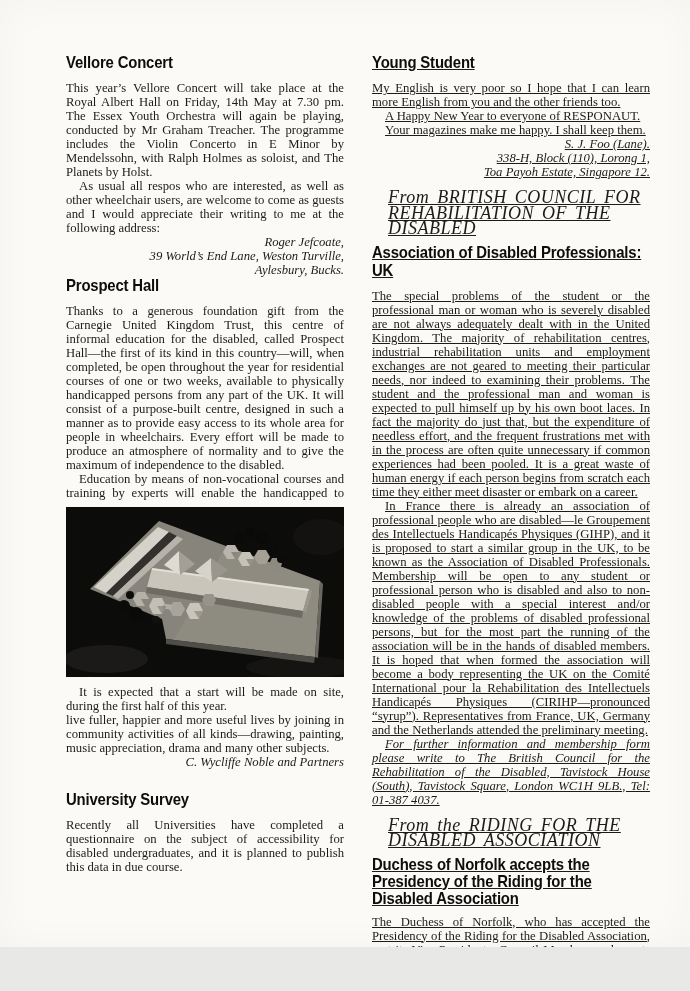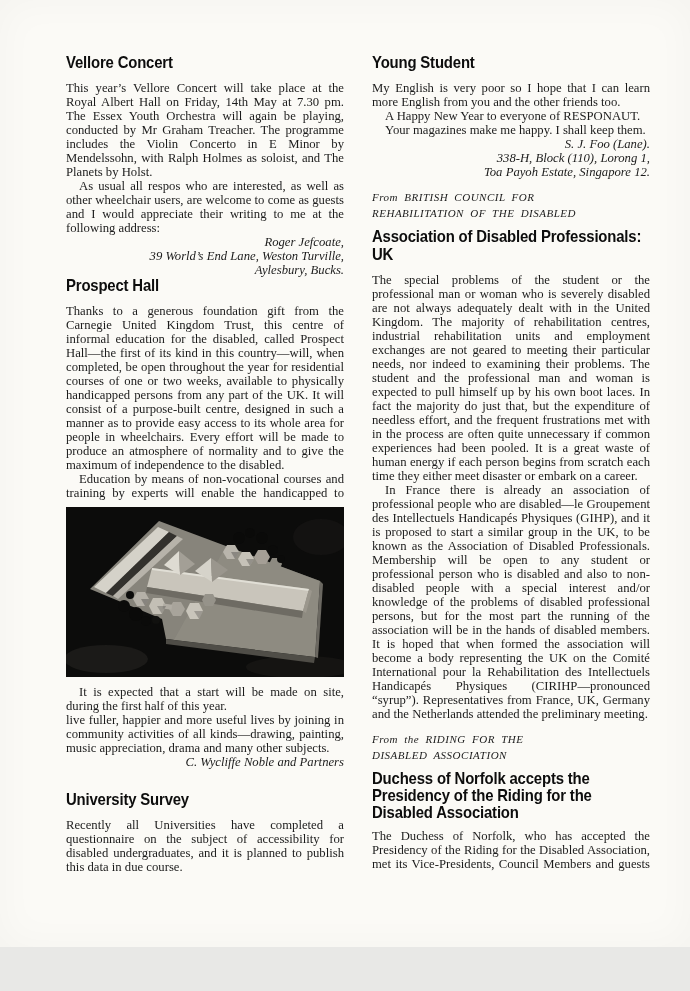--- a/index.html
+++ b/index.html
@@ -3,35 +3,35 @@
 <meta charset="utf-8">
 <style>
   html,body{margin:0;padding:0;background:#e8e8e6;}
   .page{
     position:relative;width:690px;height:947px;background:#fbfaf6;
     font-family:"Liberation Serif",serif;color:#1b1b1b;overflow:hidden;
     box-shadow:inset 0 0 40px rgba(0,0,0,0.03);
   }
   .col{position:absolute;top:0;width:278px;}
   .col-left{left:66px;}
-  .col-right{left:372px;}
+  .col-right{left:372px;text-decoration:underline;}
   .col{padding-top:54px;box-sizing:content-box;}
   h2.h{
     font-family:"Liberation Sans",sans-serif;font-weight:700;color:#0d0d0d;
     font-size:17px;line-height:18px;letter-spacing:-0.2px;
     margin:0 0 9px 0;width:114%;transform:scaleX(0.877);transform-origin:0 0;
   }
   h2.h.multi{line-height:17px;margin-bottom:8px;}
   p.b{margin:0;font-size:12.7px;line-height:14px;text-align:justify;}
   p.ind{text-indent:13px;}
   p.cont{text-align-last:justify;}
   p.it{font-style:italic;}
   .sig{font-style:italic;text-align:right;}
   .sig p{margin:0;font-size:12.7px;line-height:14px;text-align:right;}
-  .kicker{margin:11px 0 0 0;font-style:italic;font-size:11px;line-height:15.5px;letter-spacing:0.5px;word-spacing:3px;}
+  .kicker{margin:11px 0 0 16px;font-style:italic;font-size:18px;line-height:15.5px;letter-spacing:0.5px;word-spacing:3px;}
   .kicker + h2.h{margin-top:7px;}
   .mt{margin-top:26px;}
   figure.photo{margin:7px 0 8px 0;padding:0;width:278px;height:170px;background:#0c0c0b;}
   .pageno{position:absolute;left:67px;top:946px;font-size:13px;line-height:14px;}
 </style>
 </head>
 <body>
 
 <div class="page">
 
@@ -139,20 +139,21 @@
     </section>
 
     <section>
       <p class="kicker">
         <span>From BRITISH COUNCIL FOR</span><br>
         <span>REHABILITATION OF THE DISABLED</span>
       </p>
       <h2 class="h">Association of Disabled Professionals: UK</h2>
       <p class="b">The special problems of the student or the professional man or woman who is severely disabled are not always adequately dealt with in the United Kingdom. The majority of rehabilitation centres, industrial rehabilitation units and employment exchanges are not geared to meeting their particular needs, nor indeed to examining their problems. The student and the professional man and woman is expected to pull himself up by his own boot laces.  In fact the majority do just that, but the expenditure of needless effort, and the frequent frustrations met with in the process are often quite unnecessary if common experiences had been pooled.  It is a great waste of human energy if each person begins from scratch each time they either meet disaster or embark on a career.</p>
       <p class="b ind">In France there is already an association of professional people who are disabled—le Groupement des Intellectuels Handicapés Physiques (GIHP), and it is proposed to start a similar group in the UK, to be known as the Association of Disabled Professionals.  Membership will be open to any student or professional person who is disabled and also to non-disabled people with a special interest and/or knowledge of the problems of disabled professional persons, but for the most part the running of the association will be in the hands of disabled members.  It is hoped that when formed the association will become a body representing the UK on the Comité International pour la Rehabilitation des Intellectuels Handicapés Physiques (CIRIHP—pronounced “syrup”).  Representatives from France, UK, Germany and the Netherlands attended the preliminary meeting.</p>
+      <p class="b ind it">For further information and membership form please write to The British Council for the Rehabilitation of the Disabled, Tavistock House (South), Tavistock Square, London WC1H 9LB., Tel: 01-387 4037.</p>
     </section>
 
     <section>
       <p class="kicker">
         <span>From the RIDING FOR THE</span><br>
         <span>DISABLED ASSOCIATION</span>
       </p>
       <h2 class="h multi">Duchess of Norfolk accepts the Presidency of the Riding for the Disabled Association</h2>
       <p class="b cont">The Duchess of Norfolk, who has accepted the Presidency of the Riding for the Disabled Association, met its Vice-Presidents, Council Members and guests</p>
     </section>

